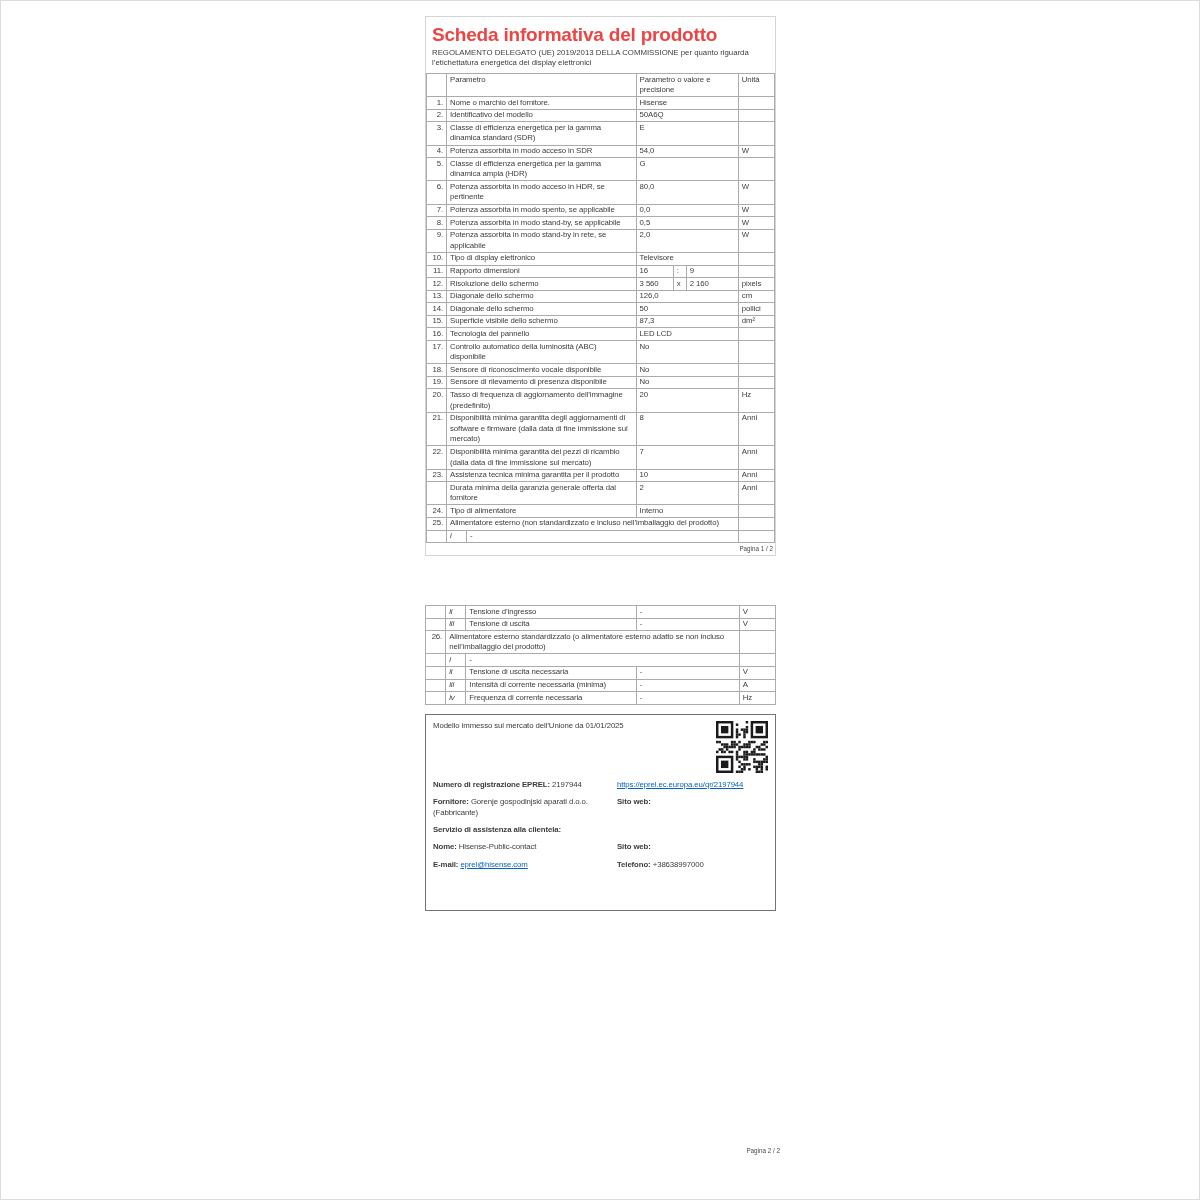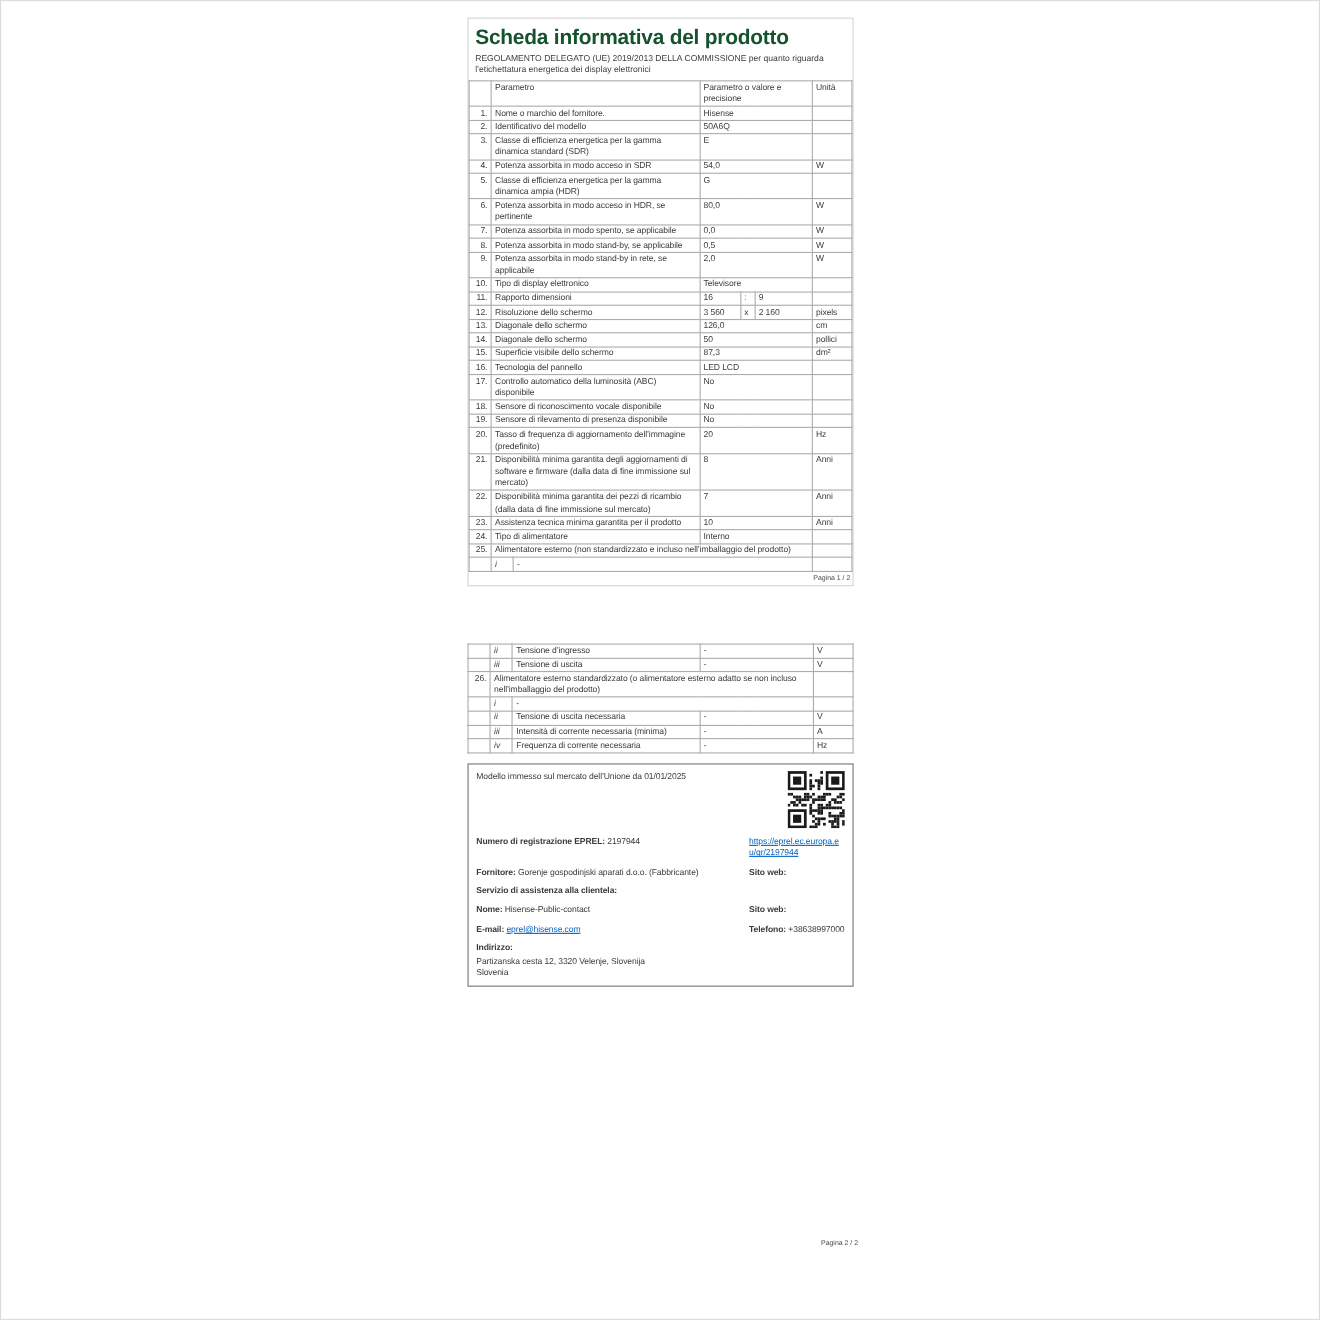--- a/index.html
+++ b/index.html
@@ -5,21 +5,21 @@
   html,body{margin:0;padding:0;background:#fff;}
   body{
     width:1200px;height:1200px;position:relative;
     font-family:"Liberation Sans", sans-serif;
     color:#3c3c3c;
     box-sizing:border-box;
     border:1px solid #dcdcdc;
   }
   .page{position:absolute;left:424px;width:351px;box-sizing:border-box;}
   .page1{top:15px;border:1px solid #d4d4d4;}
-  .page2{top:584px;height:552px;}
+  .page2{top:604px;height:552px;}
 
   
   .doc-title{
     font-size:19px;font-weight:bold;letter-spacing:-0.2px;
     padding:7px 6px 0 6px;line-height:21px;
   }
   .doc-subtitle{
     font-size:7.8px;line-height:10px;
     padding:3px 6px 5px 6px;
   }
@@ -51,34 +51,34 @@
   
   .info-box{
     border:1px solid #737373;
     margin-top:9px;
     padding:6px 7px 7px 7px;
     font-size:7.8px;line-height:10.4px;letter-spacing:-0.1px;
     box-sizing:border-box;
     min-height:197px;
   }
   .ib-row{display:flex;align-items:flex-start;}
-  .ib-left{width:248px;padding-right:6px;box-sizing:border-box;}
+  .ib-left{width:184px;padding-right:6px;box-sizing:border-box;}
   .ib-right{flex:1;min-width:0;}
   .ib-row.top .ib-left{width:240px;}
   .qr-wrap{margin-left:auto;width:52px;height:52px;}
   .gap-md{margin-top:7px;}
   b.lbl{font-weight:bold;}
   a.doc-link{color:#0563c1;text-decoration:underline;word-break:break-all;}
   .addr-lines{margin-top:1px;}
 </style>
 </head>
 <body>
 
 <div class="page page1">
-  <div class="doc-title" id="doc-title" style="color: #14532d;">Scheda informativa del prodotto</div>
+  <div class="doc-title" id="doc-title" style="color: #ef4444;">Scheda informativa del prodotto</div>
   <div class="doc-subtitle">REGOLAMENTO DELEGATO (UE) 2019/2013 DELLA COMMISSIONE per quanto riguarda l’etichettatura energetica dei display elettronici</div>
 
   <table class="fiche">
     <colgroup>
       <col style="width:20px">
         <col style="width:20px">
         <col style="width:169px">
       <col style="width:37px">
         <col style="width:13px">
         <col style="width:52px">
@@ -226,20 +226,26 @@
         <tr>
           <td class="num">22.</td>
           <td class="param" colspan="2">Disponibilità minima garantita dei pezzi di ricambio (dalla data di fine immissione sul mercato)</td>
           <td class="val right" colspan="3">7</td>
           <td class="unit">Anni</td>
         </tr>
         <tr>
           <td class="num">23.</td>
           <td class="param" colspan="2">Assistenza tecnica minima garantita per il prodotto</td>
           <td class="val right" colspan="3">10</td>
+          <td class="unit">Anni</td>
+        </tr>
+        <tr>
+          <td class="num"></td>
+          <td class="param" colspan="2">Durata minima della garanzia generale offerta dal fornitore</td>
+          <td class="val right" colspan="3">2</td>
           <td class="unit">Anni</td>
         </tr>
         <tr>
           <td class="num">24.</td>
           <td class="param" colspan="2">Tipo di alimentatore</td>
           <td class="val left" colspan="3">Interno</td>
           <td class="unit"></td>
         </tr>
         <tr>
           <td class="num">25.</td>
@@ -495,21 +501,16 @@
       <div class="ib-left">
         <b class="lbl">E-mail:</b>
         <a class="doc-link" href="#">eprel@hisense.com</a>
       </div>
       <div class="ib-right">
         <b class="lbl">Telefono:</b>
         <span>+38638997000</span>
       </div>
     </div>
 
-    <div class="gap-md">
-      <b class="lbl">Indirizzo:</b>
-      <div class="addr-lines">Partizanska cesta 12, 3320 Velenje, Slovenija</div>
-      <div>Slovenia</div>
-    </div>
   </div>
 
   <div class="page-footer">Pagina 2 / 2</div>
 </div>
 
 </body></html>

